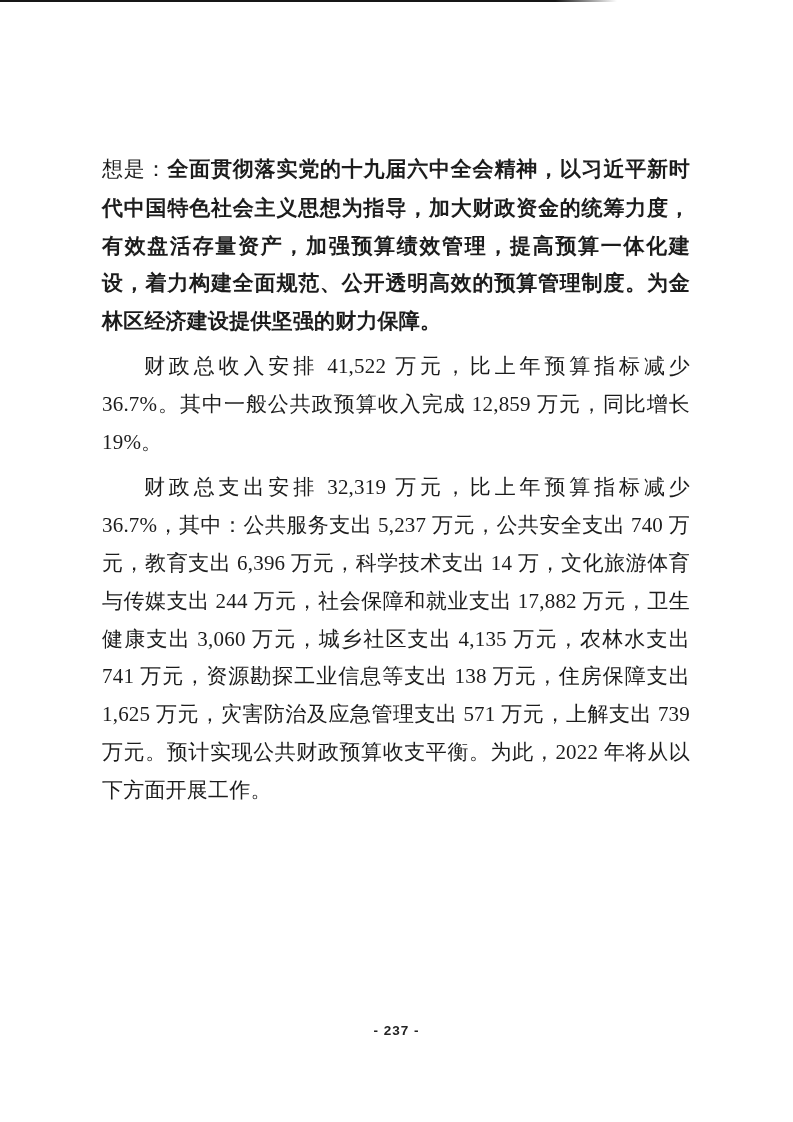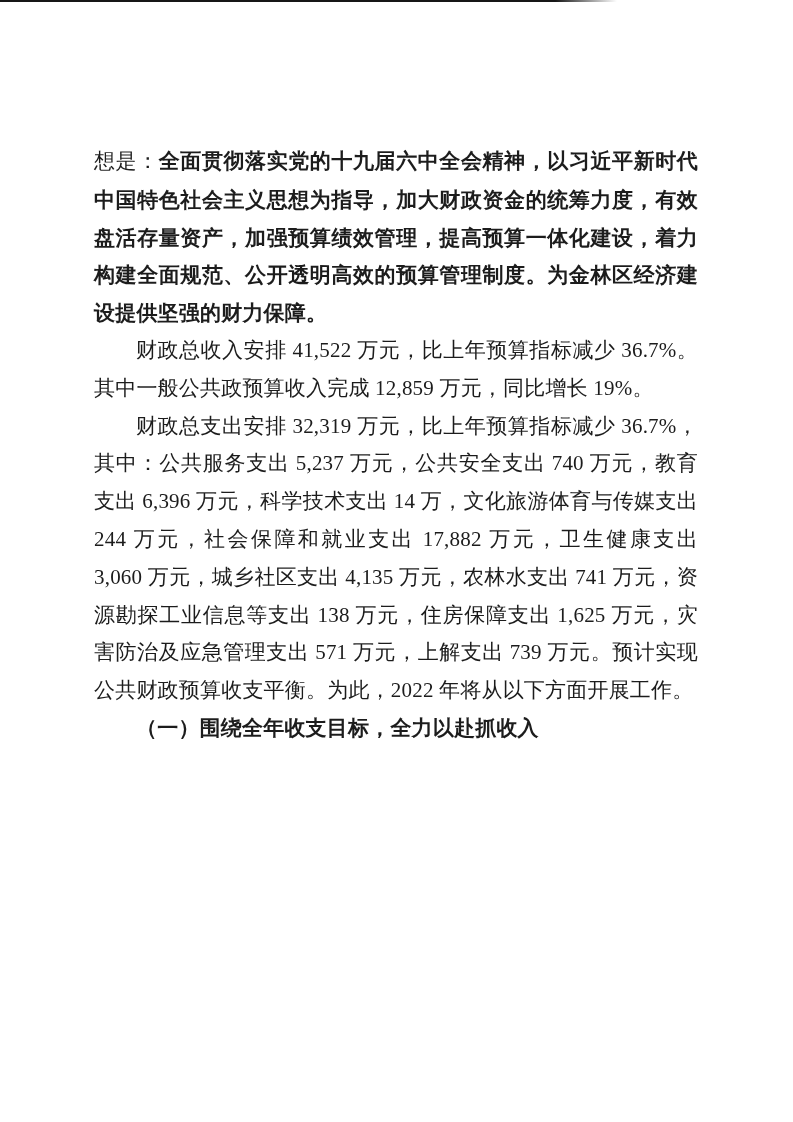--- a/index.html
+++ b/index.html
@@ -15,21 +15,21 @@
     position:absolute;top:0;left:0;
     width:617px;height:2px;
     background:linear-gradient(to right,#161616 90%,rgba(22,22,22,0));
   }
   .content{
     position:absolute;
     left:94px;top:142px;
     width:604px;
   }
   .content p{
-    margin:0;
+    margin:8px;
     font-size:21px;
     line-height:37.8px;
     text-align:justify;
     text-justify:inter-character;
     letter-spacing:0.2px;
   }
   .para-lead-in{
     font-family:"Liberation Sans", sans-serif;
     font-weight:600;
   }
@@ -72,19 +72,21 @@
 
   <div class="content">
 
     <p class="para-lead-in"><span class="lead">想是：</span><span>全面贯彻落实党的十九届六中全会精神，以习近平新时代中国特色社会主义思想为指导，加大财政资金的统筹力度，有效盘活存量资产，加强预算绩效管理，提高预算一体化建设，着力构建全面规范、公开透明高效的预算管理制度。为金林区经济建设提供坚强的财力保障。</span></p>
 
 
     <p class="para-serif para-indent">财政总收入安排 41,522 万元，比上年预算指标减少 36.7%。其中一般公共政预算收入完成 12,859 万元，同比增长 19%。</p>
 
     <p class="para-serif para-indent">财政总支出安排 32,319 万元，比上年预算指标减少 36.7%，其中：公共服务支出 5,237 万元，公共安全支出 740 万元，教育支出 6,396 万元，科学技术支出 14 万，文化旅游体育与传媒支出 244 万元，社会保障和就业支出 17,882 万元，卫生健康支出 3,060 万元，城乡社区支出 4,135 万元，农林水支出 741 万元，资源勘探工业信息等支出 138 万元，住房保障支出 1,625 万元，灾害防治及应急管理支出 571 万元，上解支出 739 万元。预计实现公共财政预算收支平衡。为此，2022 年将从以下方面开展工作。</p>
 
-    <p class="section-heading para-indent">（一）围绕全年收支目标，全力以赴抓收入</p>
 
 
   </div>
 
+  <div class="footer">
+    <span class="page-number">- 237 -</span>
+  </div>
 
 </div>
 
 </body></html>

